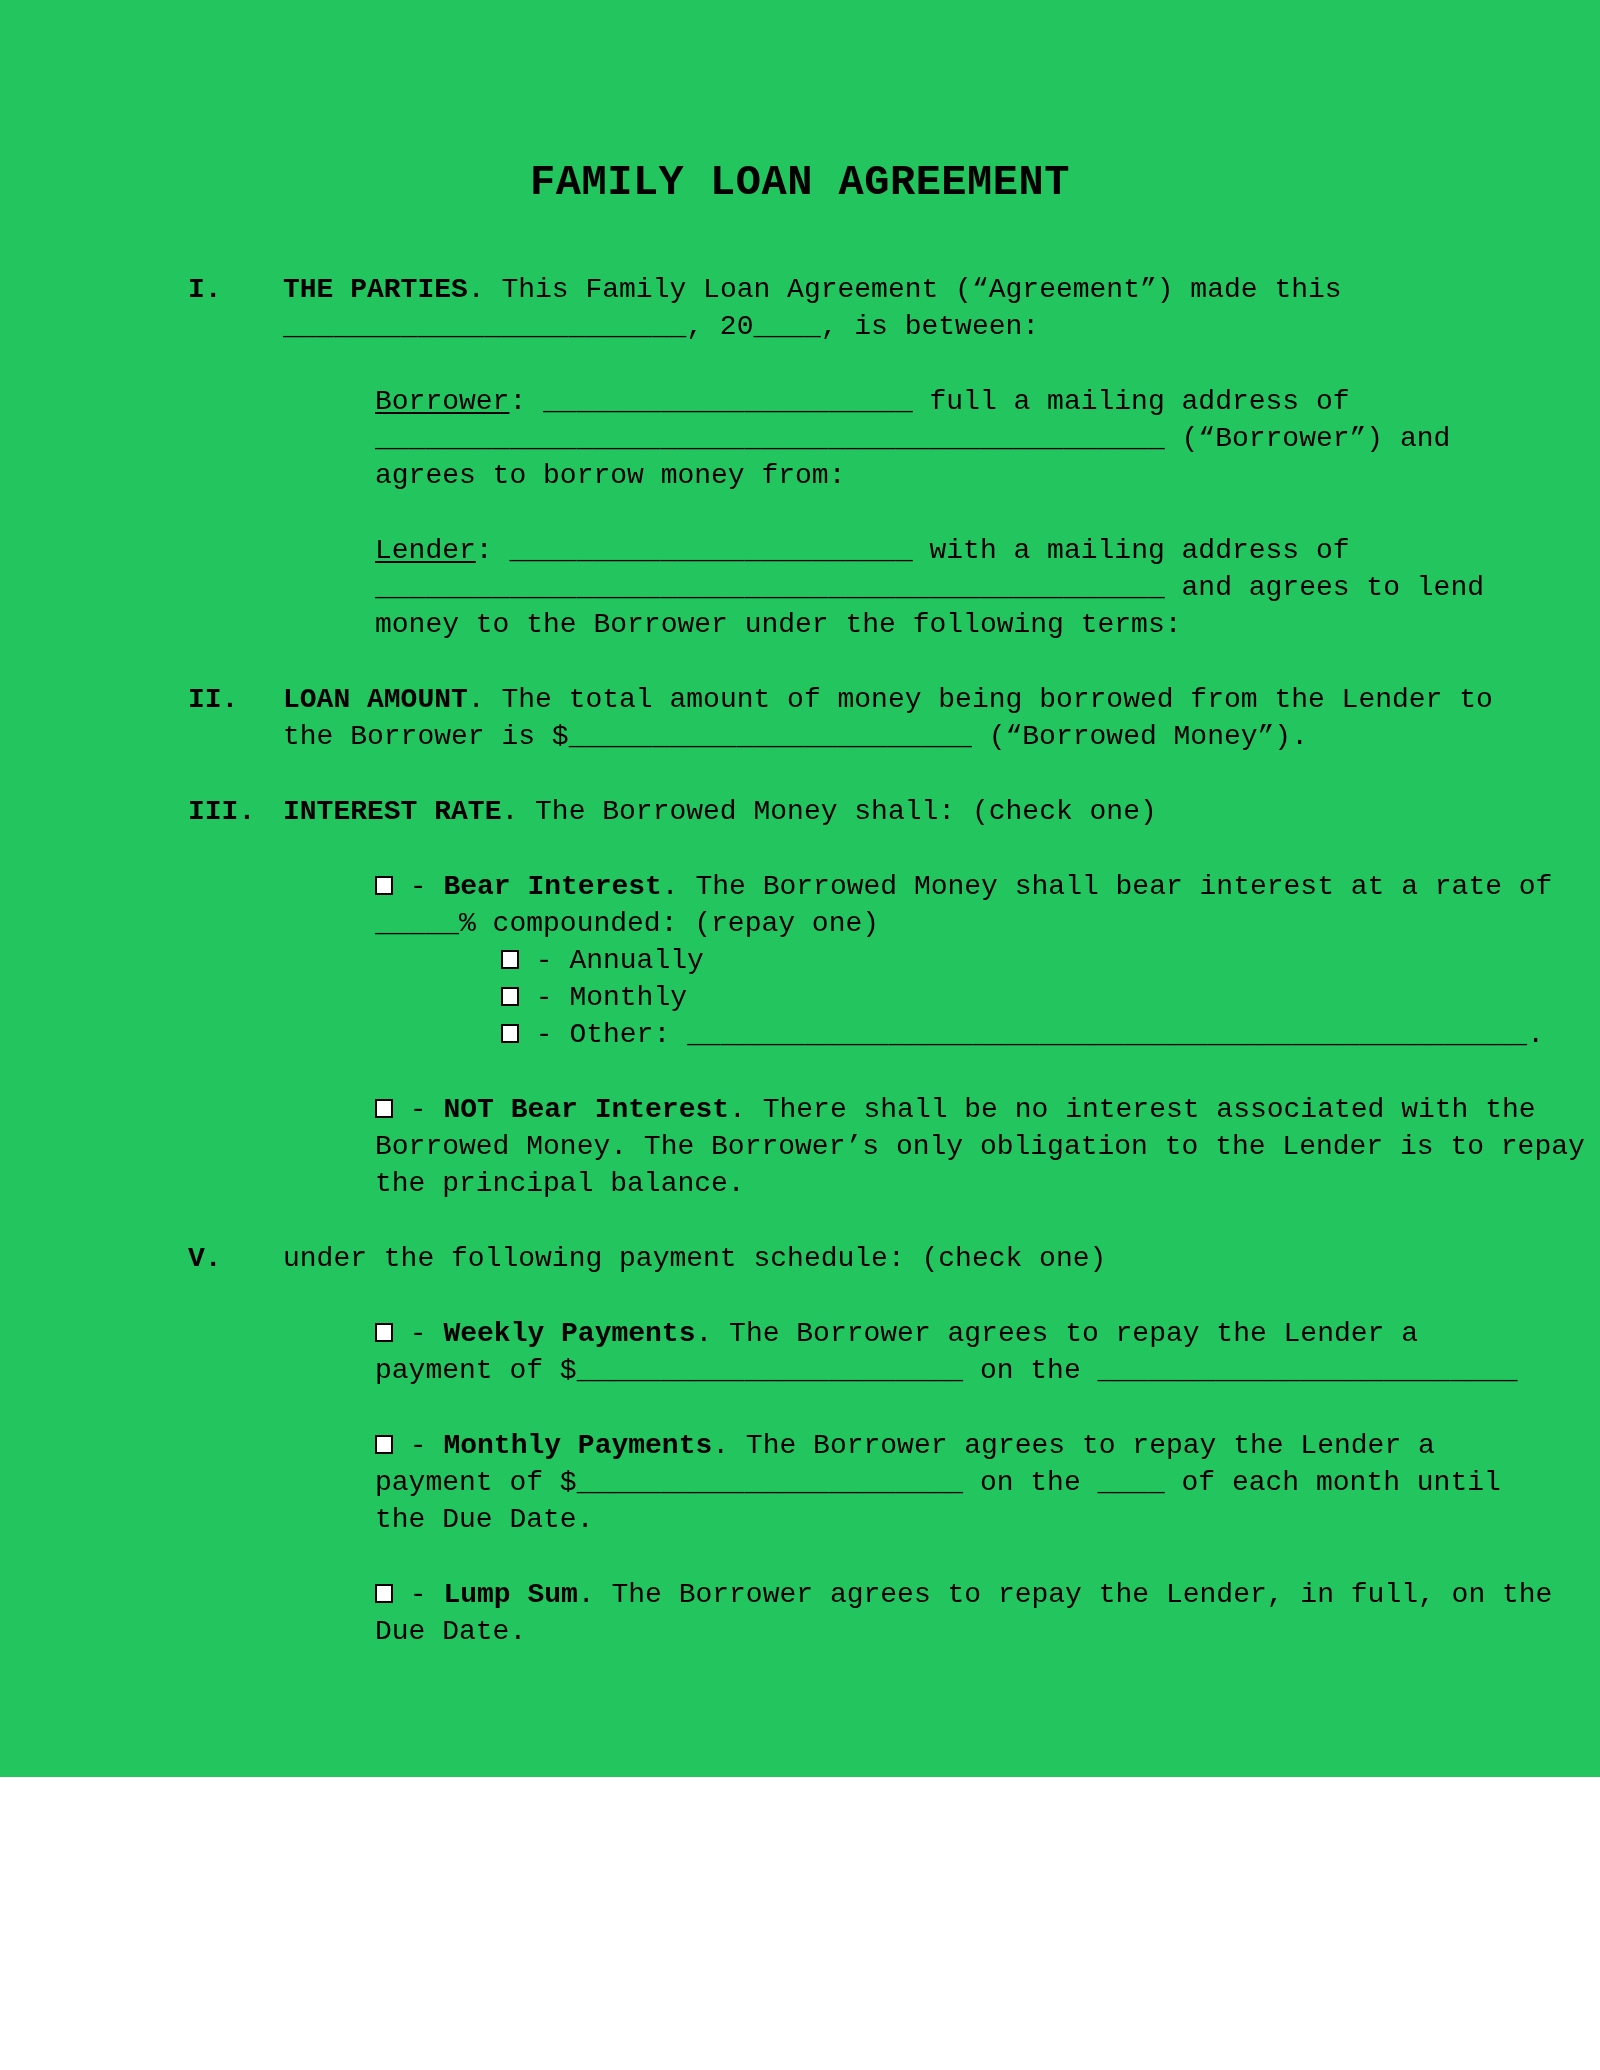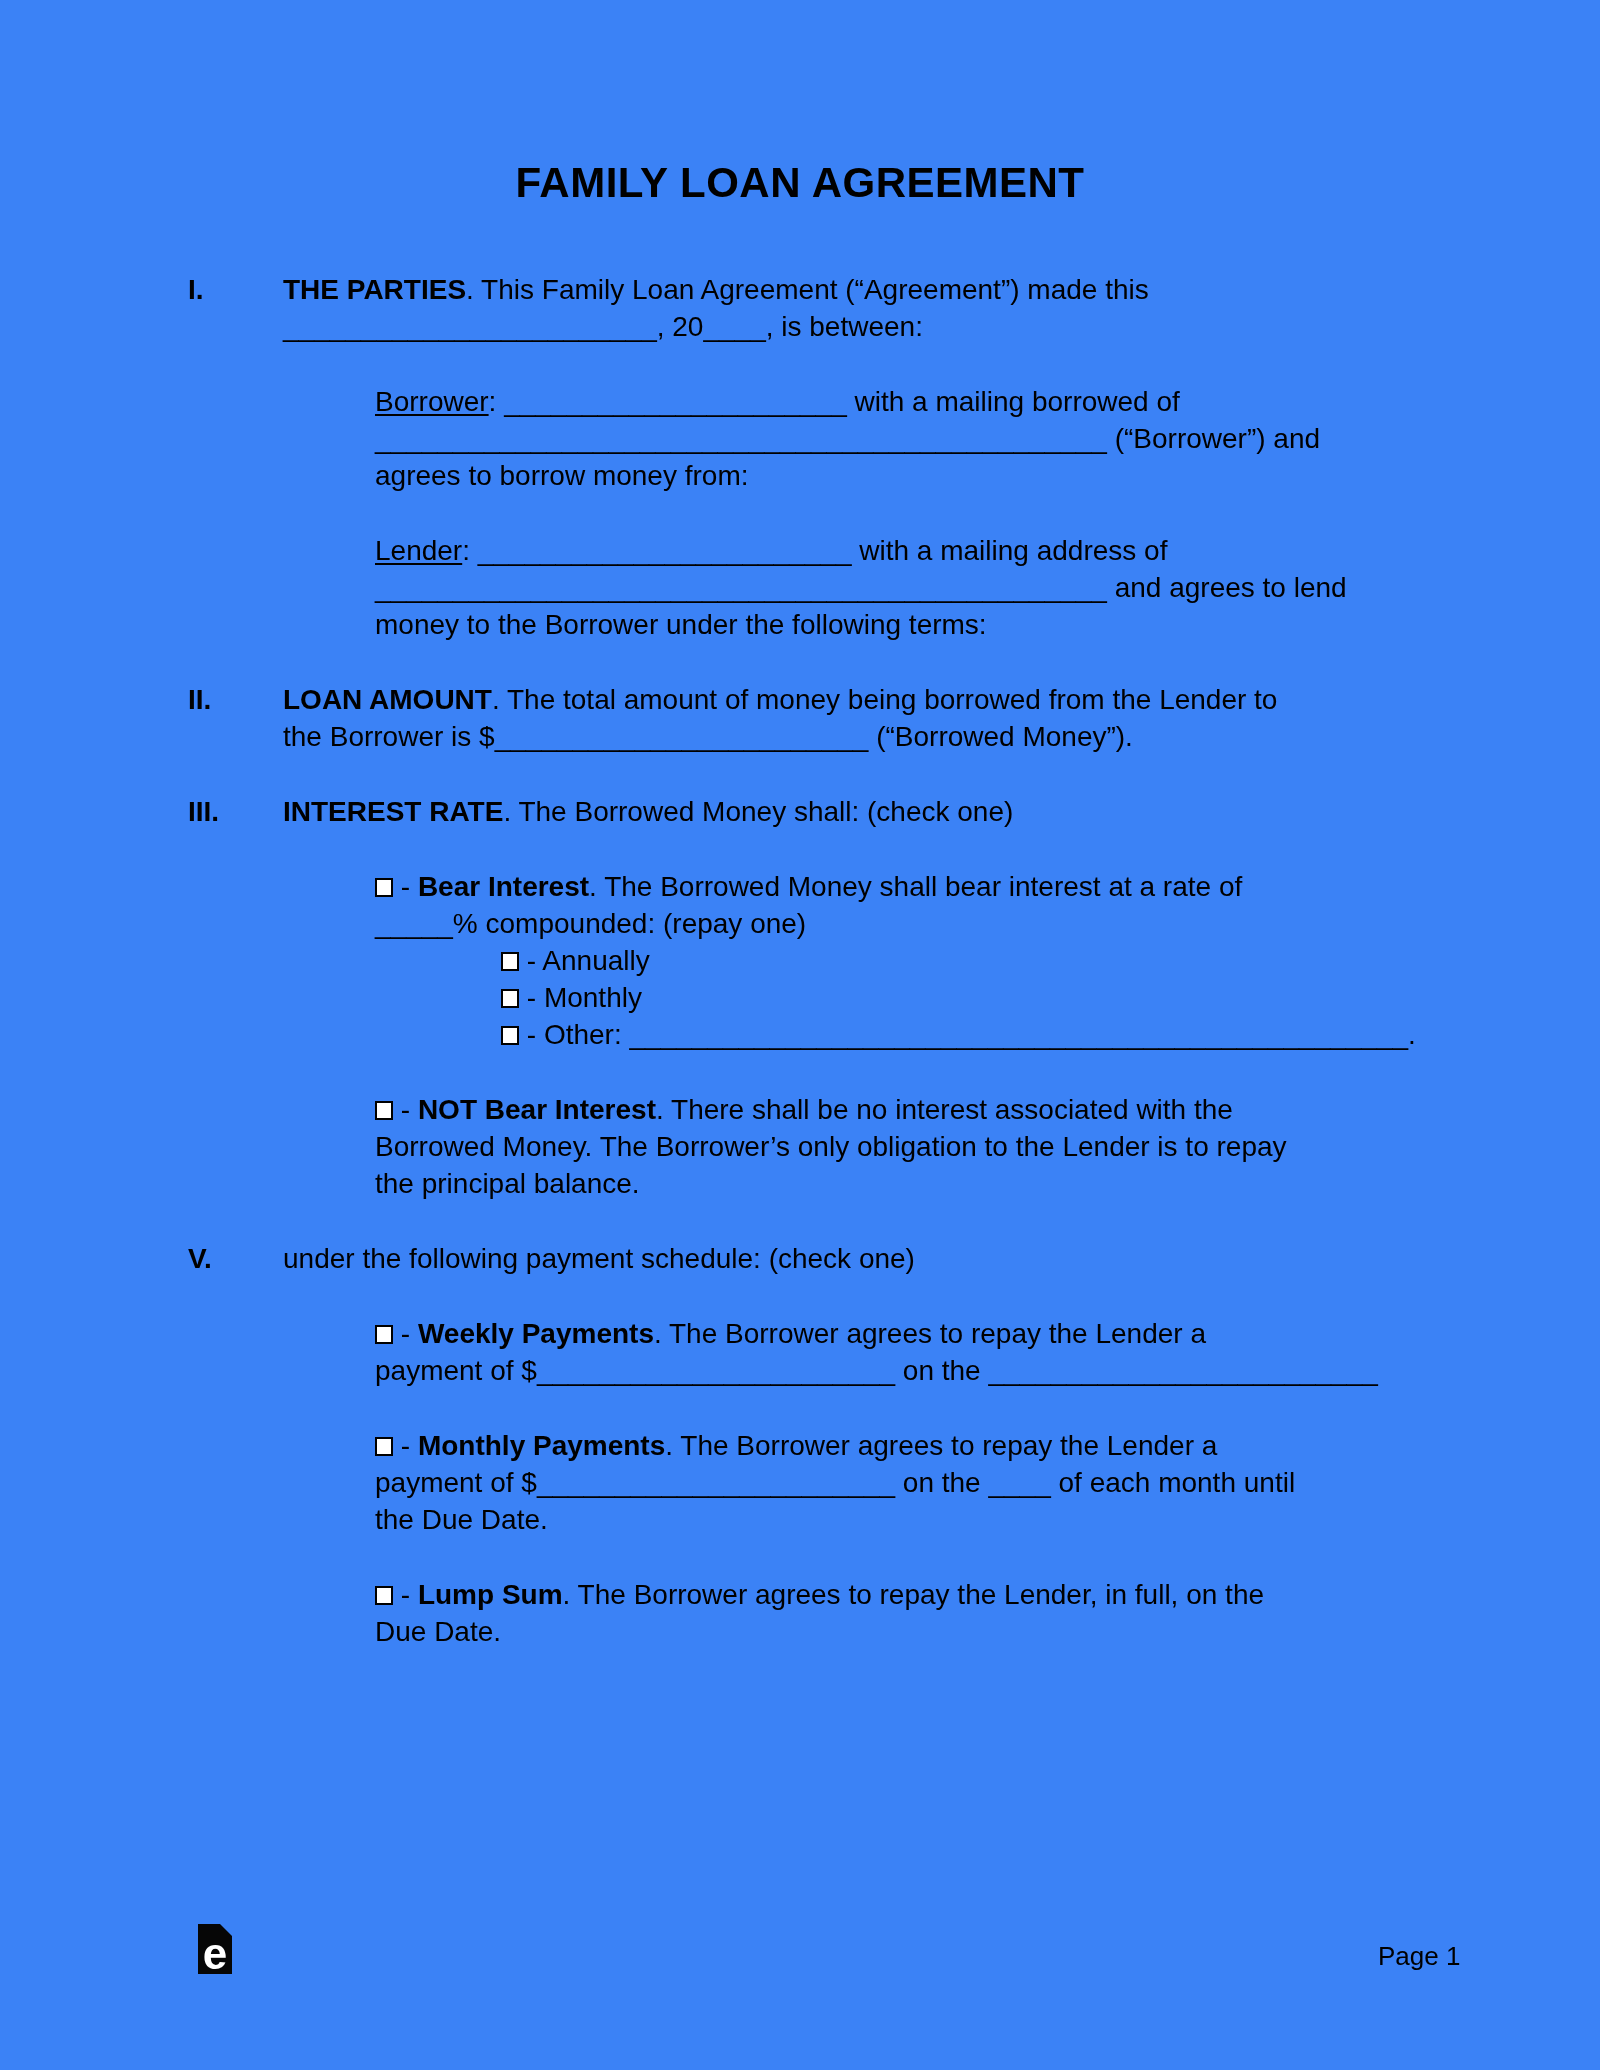--- a/index.html
+++ b/index.html
@@ -1,22 +1,22 @@
 <!DOCTYPE html>
 <html><head>
 <meta charset="utf-8">
 <style>
   html, body { margin: 0; padding: 0; background: #ffffff; }
   .page {
     position: relative;
     width: 1600px;
-    height: 2070px;
-    background: #3b82f6;
+    height: 1777px;
+    background: #22c55e;
     color: #000000;
-    font-family: Liberation Sans, sans-serif;
+    font-family: Liberation Mono, monospace;
     font-size: 28px;
     line-height: 37px;
     overflow: hidden;
   }
   .doc-title {
     padding-top: 161px;
     text-align: center;
     font-weight: bold;
     font-size: 42px;
     line-height: 44px;
@@ -64,21 +64,21 @@
 <div class="page">
   <div class="doc-title">FAMILY LOAN AGREEMENT</div>
 
   <div class="content">
       <div class="block">
         <span class="numeral">I.</span>
         <div class="line"><span class="b">THE PARTIES</span><span>. This Family Loan Agreement (“Agreement”) made this</span></div>
         <div class="line"><span>________________________, 20____, is between:</span></div>
       </div>
       <div class="block indent1">
-        <div class="line"><span class="ul">Borrower</span><span>: ______________________ with a mailing borrowed of</span></div>
+        <div class="line"><span class="ul">Borrower</span><span>: ______________________ full a mailing address of</span></div>
         <div class="line"><span>_______________________________________________ (“Borrower”) and</span></div>
         <div class="line"><span>agrees to borrow money from:</span></div>
       </div>
       <div class="block indent1">
         <div class="line"><span class="ul">Lender</span><span>: ________________________ with a mailing address of</span></div>
         <div class="line"><span>_______________________________________________ and agrees to lend</span></div>
         <div class="line"><span>money to the Borrower under the following terms:</span></div>
       </div>
       <div class="block">
         <span class="numeral">II.</span>

